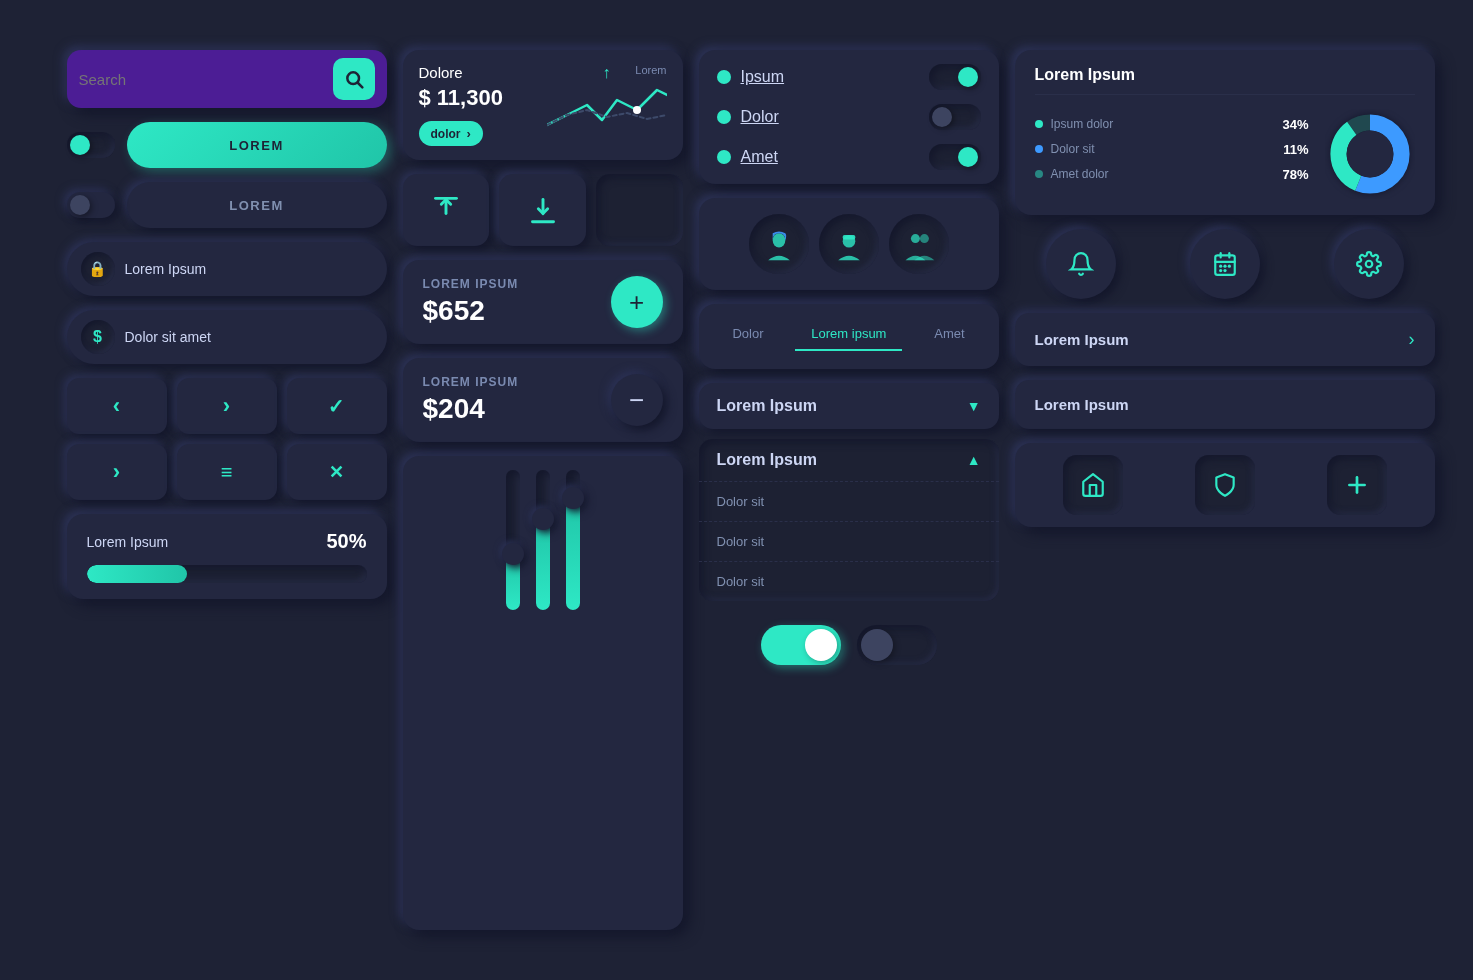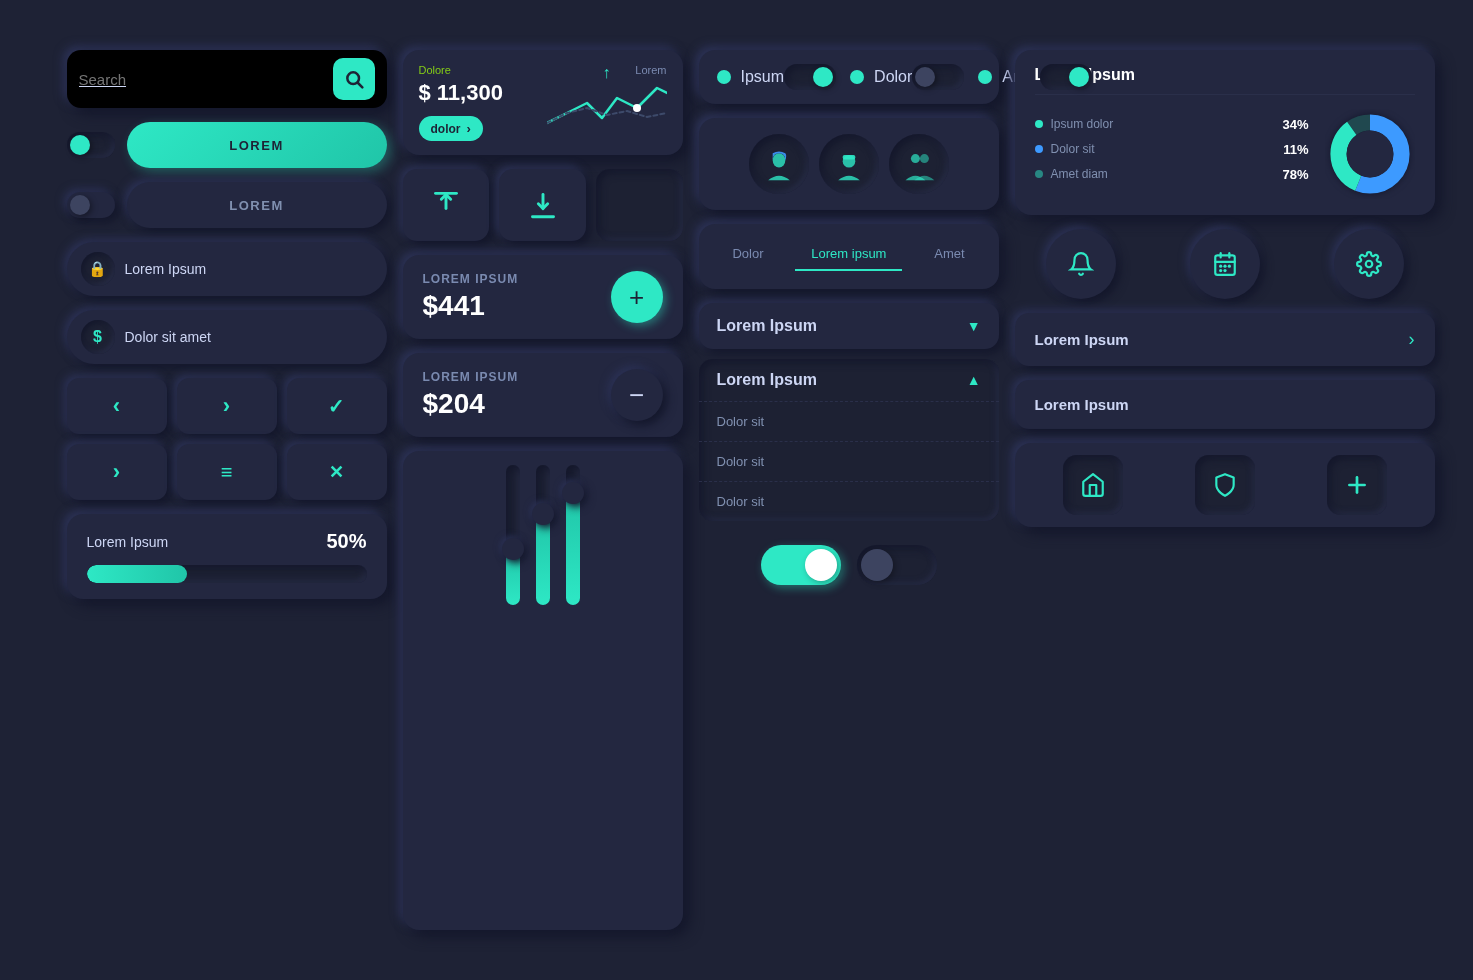--- a/index.html
+++ b/index.html
@@ -36,24 +36,23 @@
       display: flex;
       flex-direction: column;
       gap: 14px;
     }
 
     
     .search-bar {
       display: flex;
       align-items: center;
       padding: 8px 12px;
-      background: #000000;
+      background: #4c1d95;
       border-radius: 14px;
       box-shadow: 6px 6px 14px #13162a, -4px -4px 10px #2e3459;
-      text-decoration: underline;
     }
     .search-bar input {
       flex: 1;
       background: transparent;
       border: none;
       outline: none;
       color: #7a8ab0;
       font-size: 15px;
     }
     .search-icon-btn {
@@ -209,21 +208,21 @@
     
     .stats-card {
       border-radius: 16px;
       background: #232740;
       box-shadow: 6px 6px 14px #13162a, -4px -4px 10px #2e3459;
       padding: 14px 16px;
       display: flex;
       gap: 10px;
     }
     .stats-left { flex: 1; }
-    .stats-label { font-size: 11px; color: #84cc16; margin-bottom: 4px; }
+    .stats-label { font-size: 15px; color: #ffffff; margin-bottom: 4px; }
     .stats-value { font-size: 22px; font-weight: 700; color: #fff; margin-bottom: 10px; }
     .stats-tag {
       display: inline-flex;
       align-items: center;
       gap: 6px;
       background: #2ee8c5;
       color: #1e2235;
       font-size: 12px;
       font-weight: 600;
       padding: 5px 12px;
@@ -336,22 +335,23 @@
       gap: 14px;
     }
 
     
     .toggles-card {
       border-radius: 16px;
       background: #232740;
       box-shadow: 6px 6px 14px #13162a, -4px -4px 10px #2e3459;
       padding: 14px 18px;
       display: flex;
-      flex-direction: row;
+      flex-direction: column;
       gap: 14px;
+      text-decoration: underline;
     }
     .toggle-item {
       display: flex;
       align-items: center;
       justify-content: space-between;
     }
     .toggle-item-label {
       display: flex;
       align-items: center;
       gap: 10px;
@@ -723,21 +723,21 @@
           <polyline points="8,11 12,15 16,11"></polyline>
           <line x1="3" y1="22" x2="21" y2="22"></line>
         </svg>
       </div>
       <div class="action-btn inset"></div>
     </div>
 
     <div class="amount-card">
       <div class="amount-info">
         <div class="amt-label">LOREM IPSUM</div>
-        <div class="amt-value">$441</div>
+        <div class="amt-value">$652</div>
       </div>
       <div class="round-btn">+</div>
     </div>
 
     <div class="amount-card">
       <div class="amount-info">
         <div class="amt-label">LOREM IPSUM</div>
         <div class="amt-value">$204</div>
       </div>
       <div class="round-btn dark" style="font-size:26px;">−</div>
@@ -883,21 +883,21 @@
           <div class="legend-item">
             <div class="legend-left">
               <div class="legend-dot" style="background:#3d9aff;"></div>
               <span style="font-size:12px;color:#8090b0;">Dolor sit</span>
             </div>
             <span class="legend-pct">11%</span>
           </div>
           <div class="legend-item">
             <div class="legend-left">
               <div class="legend-dot" style="background:#2ee8c5;opacity:0.5;"></div>
-              <span style="font-size:12px;color:#8090b0;">Amet diam</span>
+              <span style="font-size:12px;color:#8090b0;">Amet dolor</span>
             </div>
             <span class="legend-pct">78%</span>
           </div>
         </div>
         <svg class="donut-svg" viewBox="0 0 100 100">
 
           <circle cx="50" cy="50" r="35" fill="none" stroke="#1d2133" stroke-width="18" style="filter:drop-shadow(0 0 4px #13162a)"></circle>
 
           <circle cx="50" cy="50" r="35" fill="none" stroke="#3d9aff" stroke-width="18" stroke-dasharray="123.2 96.8" stroke-dashoffset="0" transform="rotate(-90 50 50)"></circle>
 

